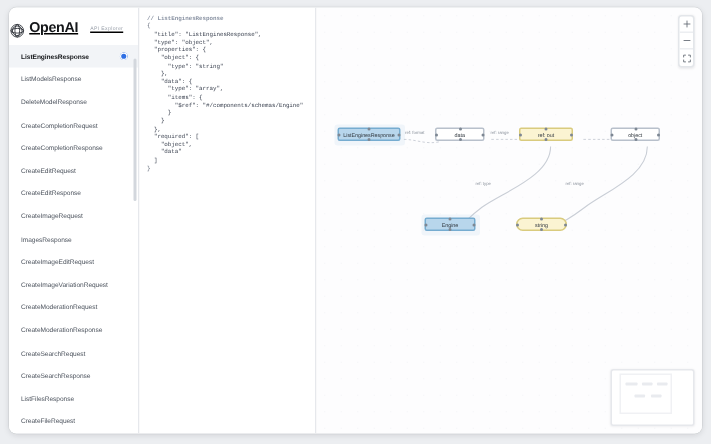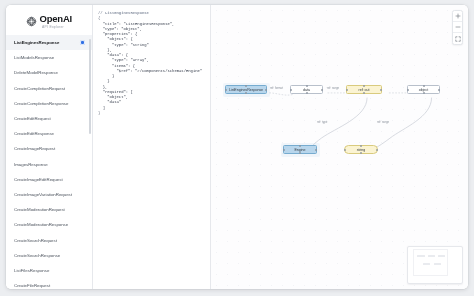--- a/index.html
+++ b/index.html
@@ -34,23 +34,24 @@
     flex: 0 0 87px;
     background: #ffffff;
     border-right: .5px solid #e6e8ec;
     display: flex;
     flex-direction: column;
     overflow: hidden;
   }
   .brand {
     padding: 8px 0 5px 0;
     display: flex;
-    flex-direction: column;
+    flex-direction: row;
     align-items: center;
     gap: 0;
+    text-decoration: underline;
   }
   .brand-row { display: flex; align-items: center; gap: 2.5px; }
   .brand-mark { width: 11px; height: 11px; display: block; }
   .brand-name {
     font-size: 9.5px;
     font-weight: bold;
     color: #15171a;
     letter-spacing: -.2px;
     line-height: 11px;
   }

